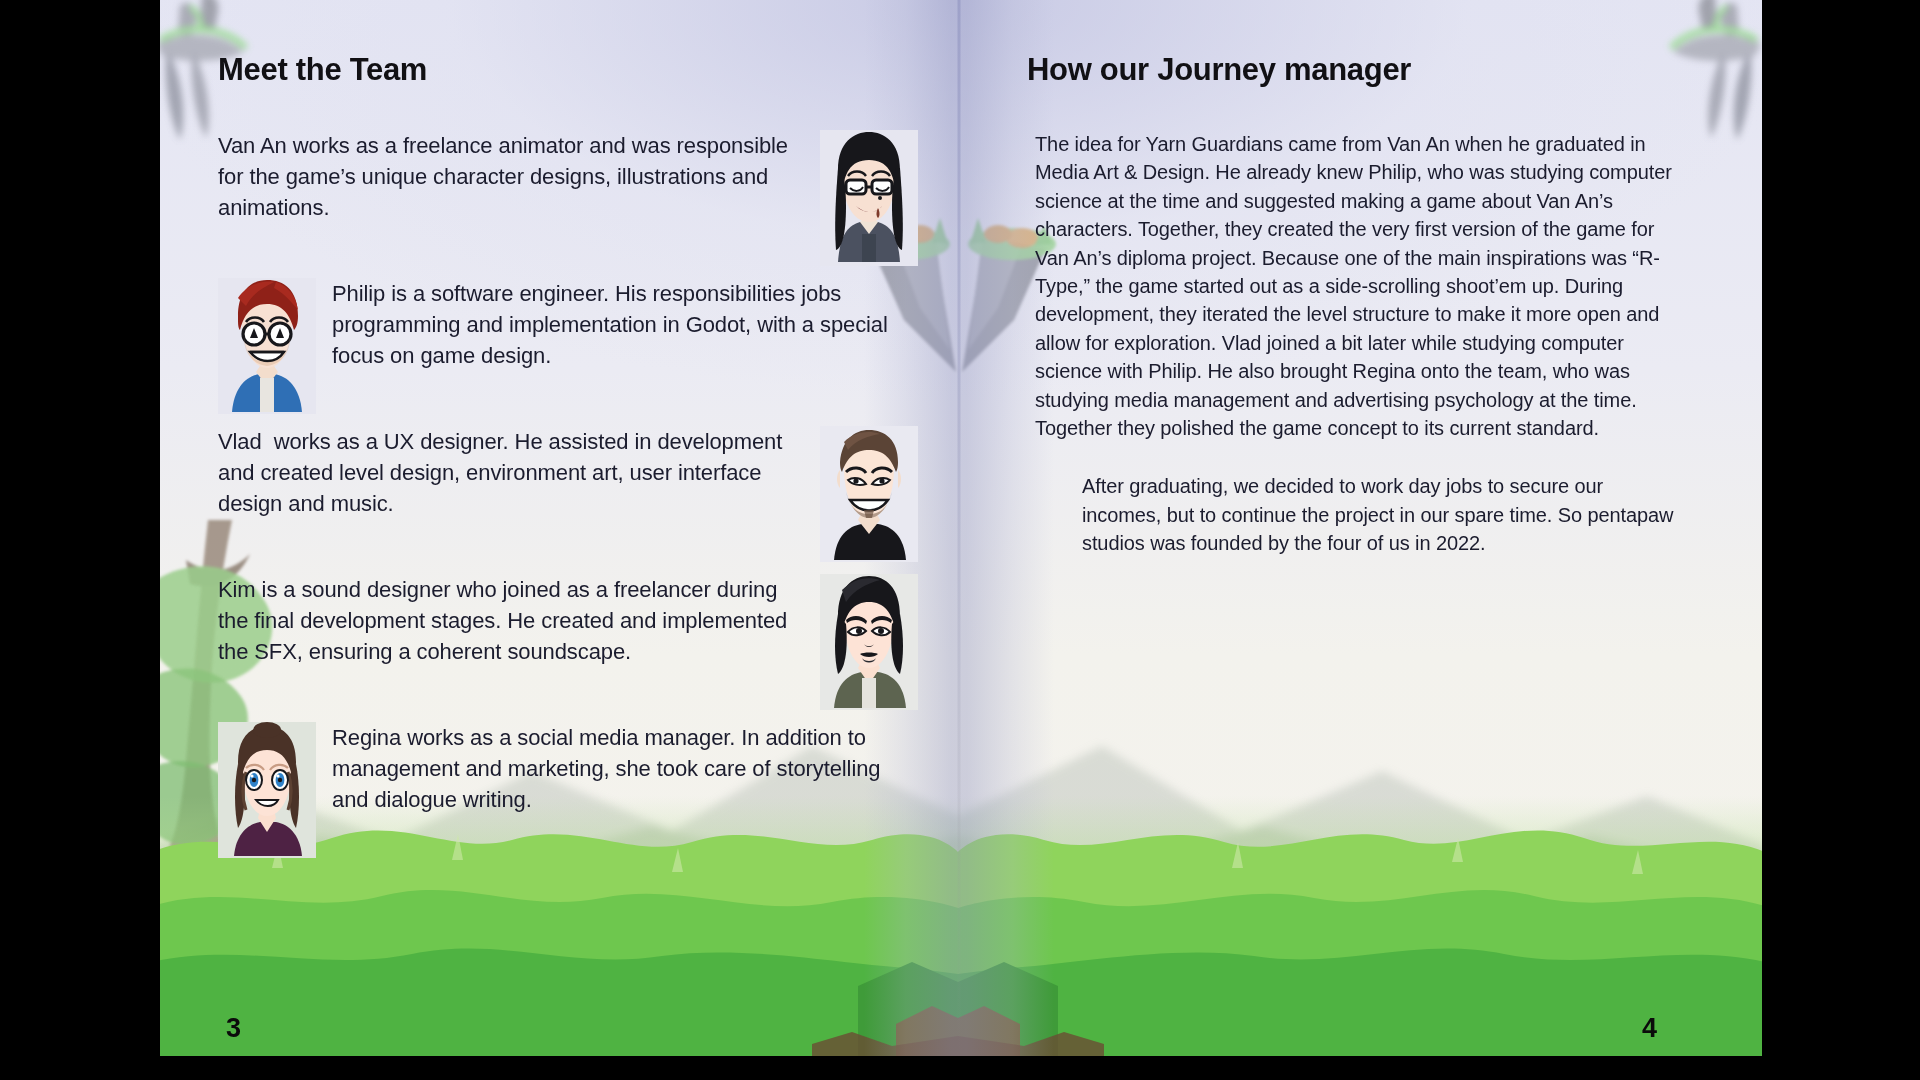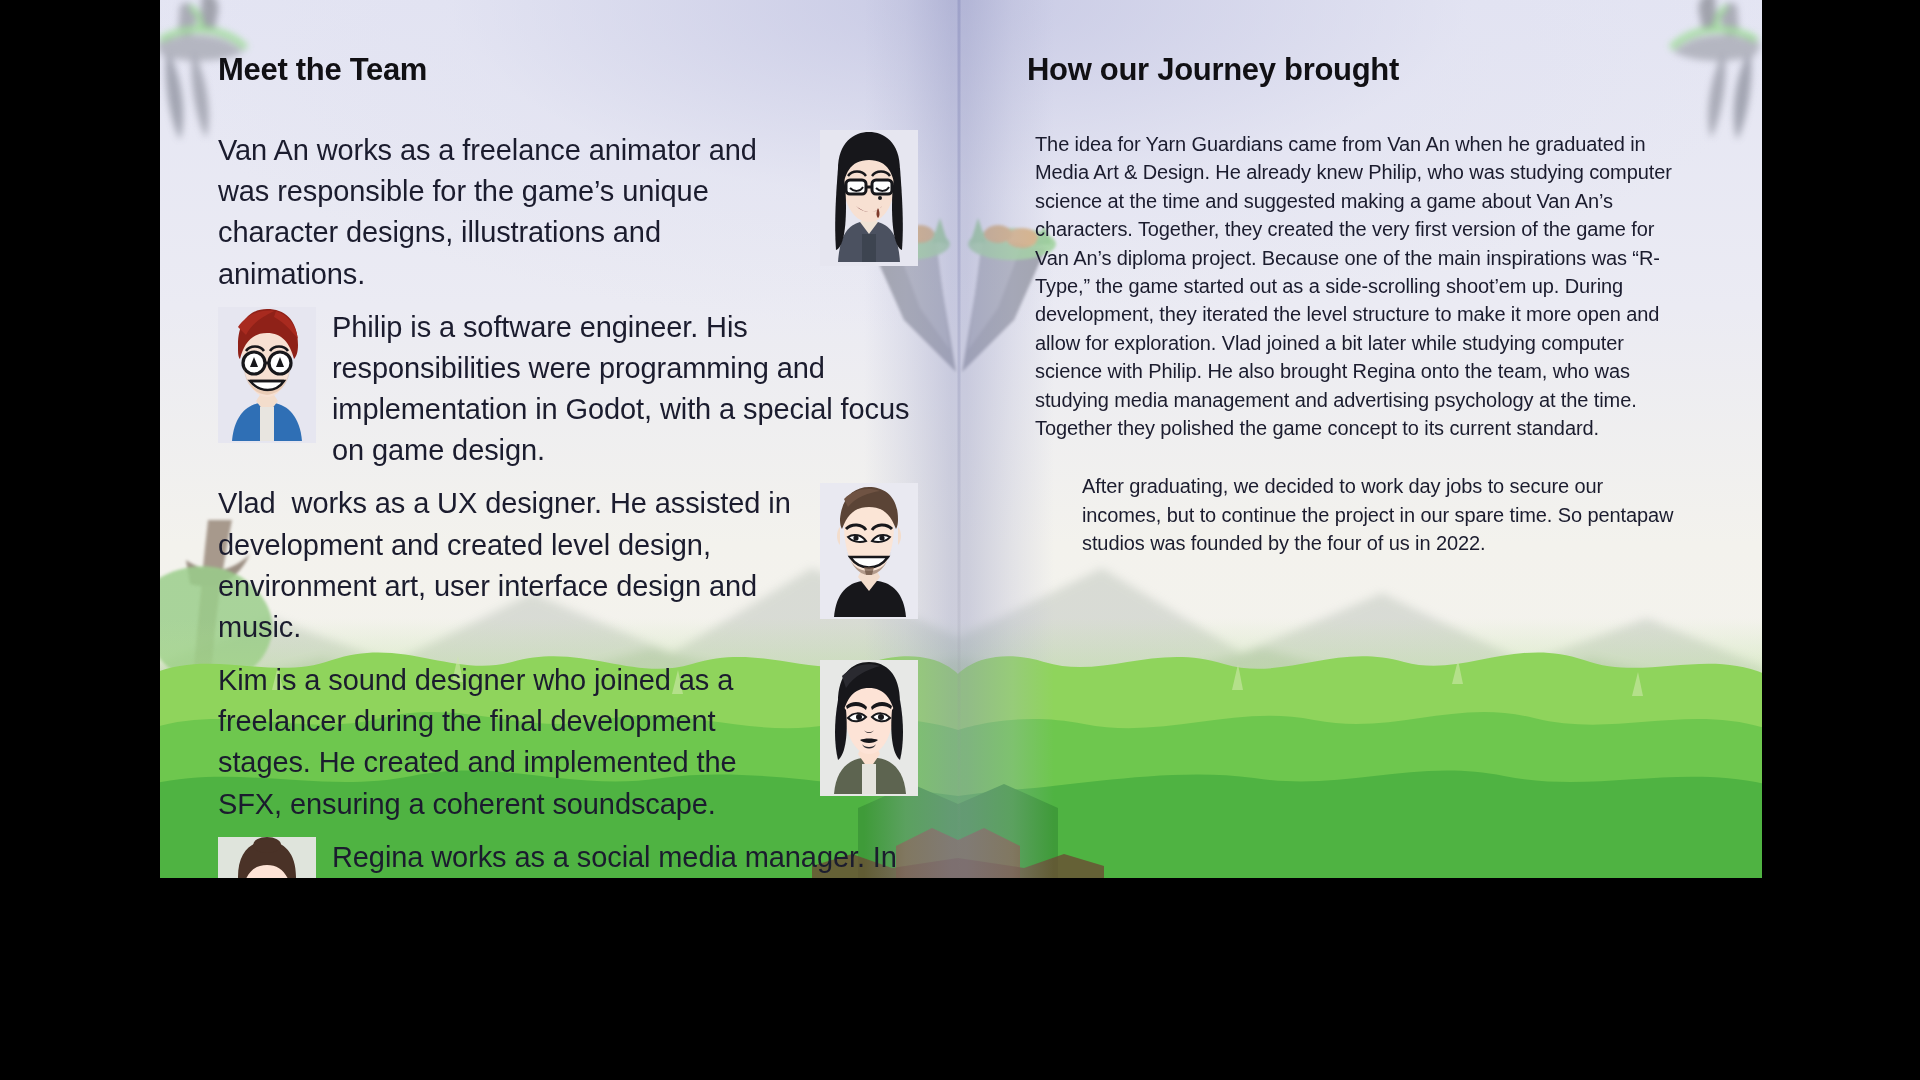--- a/index.html
+++ b/index.html
@@ -18,21 +18,21 @@
     height: 1080px;
     background: #000;
   }
 
   
   .spread {
     position: absolute;
     left: 152px;
     top: 0;
     width: 1613px;
-    height: 878px;
+    height: 1056px;
     overflow: hidden;
     background:
       linear-gradient(180deg,
         #e9e9f4 0%,
         #e8e8f2 30%,
         #edecef 48%,
         #f2f1ed 60%,
         #f4f2ec 70%,
         #f3f1ea 78%,
         transparent 82%),
@@ -165,21 +165,21 @@
   .bio {
     position: relative;
     display: flex;
     align-items: flex-start;
     gap: 14px;
     margin-bottom: 12px;
   }
   .bio.avatar-right { flex-direction: row-reverse; }
 
   .bio-text {
-    font-size: 29px;
+    font-size: 22px;
     line-height: 1.42;
     color: #1b1c2e;
     letter-spacing: -0.1px;
     flex: 1 1 auto;
     white-space: pre-wrap;
   }
   .bio.avatar-right .bio-text { text-align: left; }
 
   .avatar {
     flex: 0 0 auto;
@@ -392,21 +392,21 @@
                 <circle cx="62" cy="56" r="11"></circle>
               </g>
               <path d="M47 56 L51 56" stroke="#17171b" stroke-width="3"></path>
               <path d="M36 50 L40 60 L32 60 Z" fill="#17171b"></path>
               <path d="M62 50 L66 60 L58 60 Z" fill="#17171b"></path>
               <path d="M32 74 C42 86 58 86 66 74 Z" fill="#fff" stroke="#17171b" stroke-width="2.4"></path>
               <path d="M32 74 L66 74" stroke="#17171b" stroke-width="2.4"></path>
               <path d="M26 60 C26 74 34 86 49 88 C64 86 72 74 72 60 C70 76 62 84 49 84 C36 84 28 76 26 60 Z" fill="#d9b394" opacity="0.45"></path>
             </svg>
           </div>
-          <div class="bio-text">Philip is a software engineer. His responsibilities were programming and implementation in Godot, with a special focus on game design.</div>
+          <div class="bio-text">Philip is a software engineer. His responsibilities jobs programming and implementation in Godot, with a special focus on game design.</div>
         </div>
 
         <div class="bio avatar-right">
           <div class="avatar">
             <svg viewBox="0 0 98 136" aria-hidden="true">
               <rect width="98" height="136" fill="#e9e9f1"></rect>
               <path d="M14 134 C16 110 28 100 42 98 L58 98 C72 100 84 110 86 134 Z" fill="#17171b"></path>
               <path d="M38 94 L49 108 L60 94 L56 86 L42 86 Z" fill="#f3ddcc"></path>
               <path d="M24 42 C24 18 36 8 49 8 C62 8 74 18 74 42 C74 70 64 92 49 92 C34 92 24 70 24 42 Z" fill="#fbe5d6"></path>
               <path d="M20 36 C22 14 34 4 49 4 C65 4 78 14 78 36 C78 42 77 44 76 46 C70 30 62 24 49 24 C36 24 28 30 22 46 C21 44 20 42 20 36 Z" fill="#5b4436"></path>
@@ -495,21 +495,21 @@
           </div>
           <div class="bio-text">Regina works as a social media manager. In addition to management and marketing, she took care of storytelling and dialogue writing.</div>
         </div>
 
       </div>
 
       <div class="page-number left">3</div>
     </div>
 
     <div class="page right">
-      <div class="page-heading">How our Journey brought</div>
+      <div class="page-heading">How our Journey manager</div>
 
       <div class="body-copy">
         <p>The idea for Yarn Guardians came from Van An when he graduated in Media Art &amp; Design. He already knew Philip, who was studying computer science at the time and suggested making a game about Van An’s characters. Together, they created the very first version of the game for Van An’s diploma project. Because one of the main inspirations was “R-Type,” the game started out as a side-scrolling shoot’em up. During development, they iterated the level structure to make it more open and allow for exploration. Vlad joined a bit later while studying computer science with Philip. He also brought Regina onto the team, who was studying media management and advertising psychology at the time. Together they polished the game concept to its current standard.</p>
         <p>After graduating, we decided to work day jobs to secure our incomes, but to continue the project in our spare time. So pentapaw studios was founded by the four of us in 2022.</p>
       </div>
 
       <div class="page-number right">4</div>
     </div>
 
   </div>

